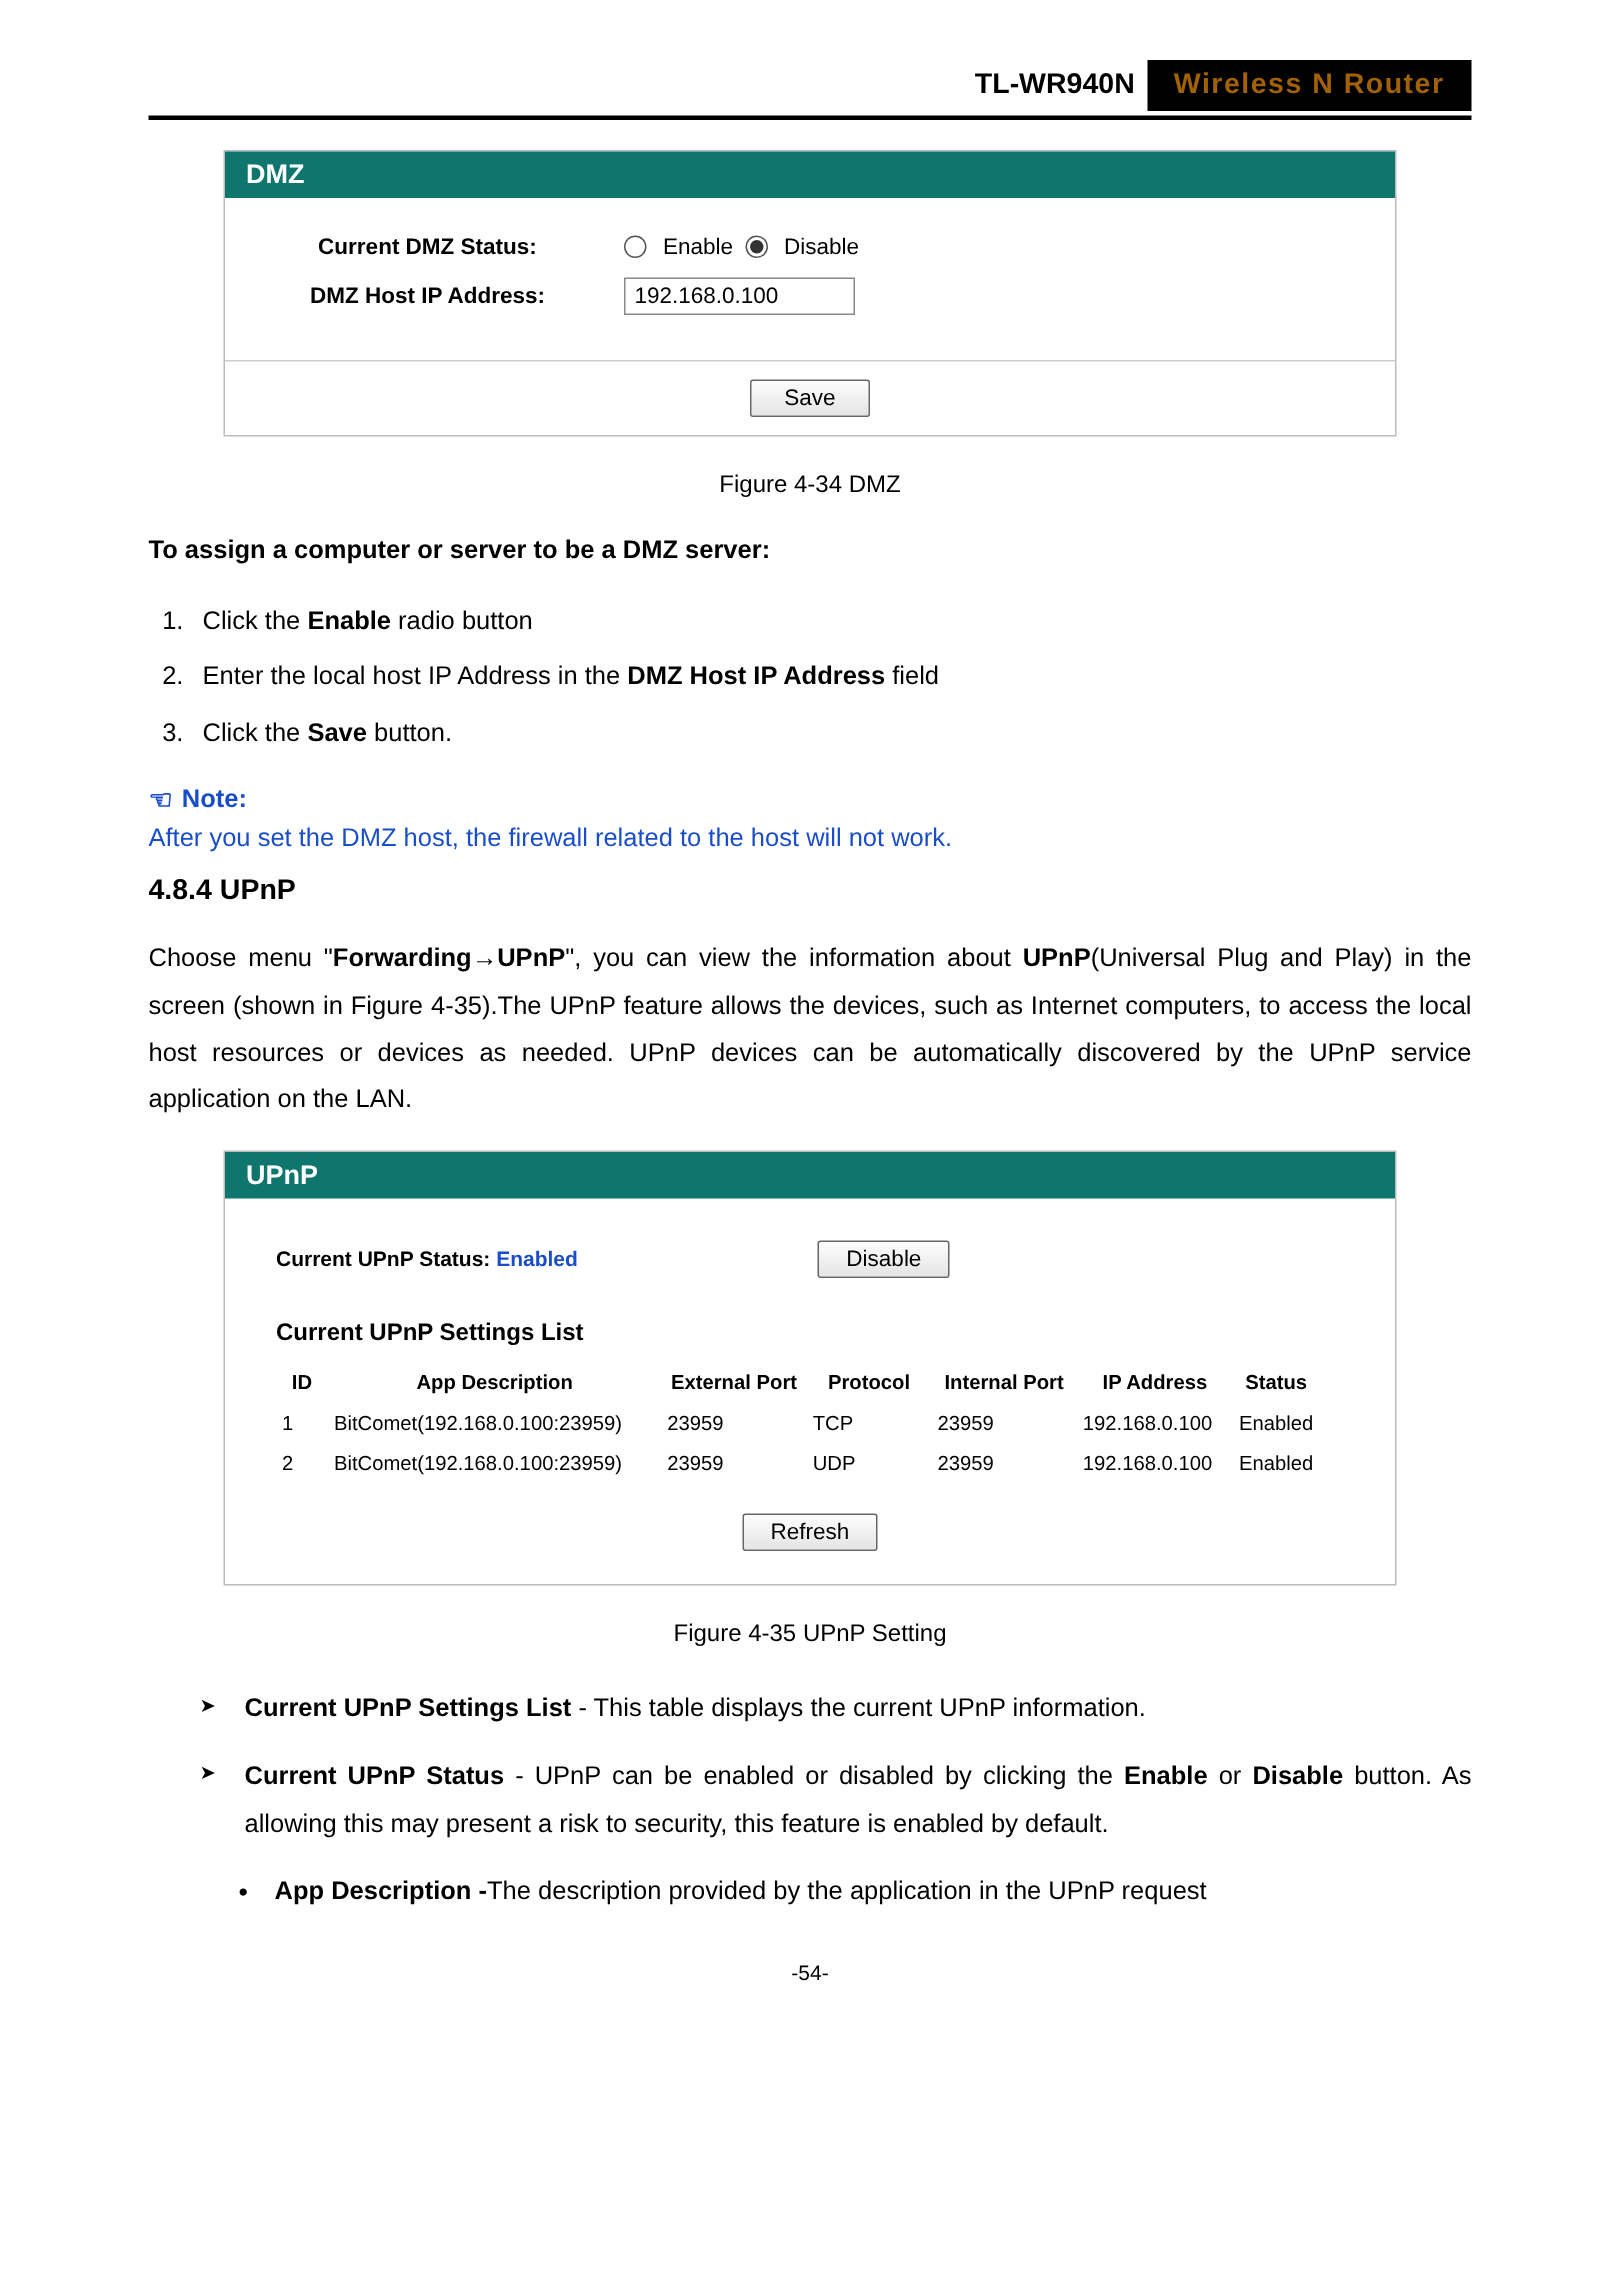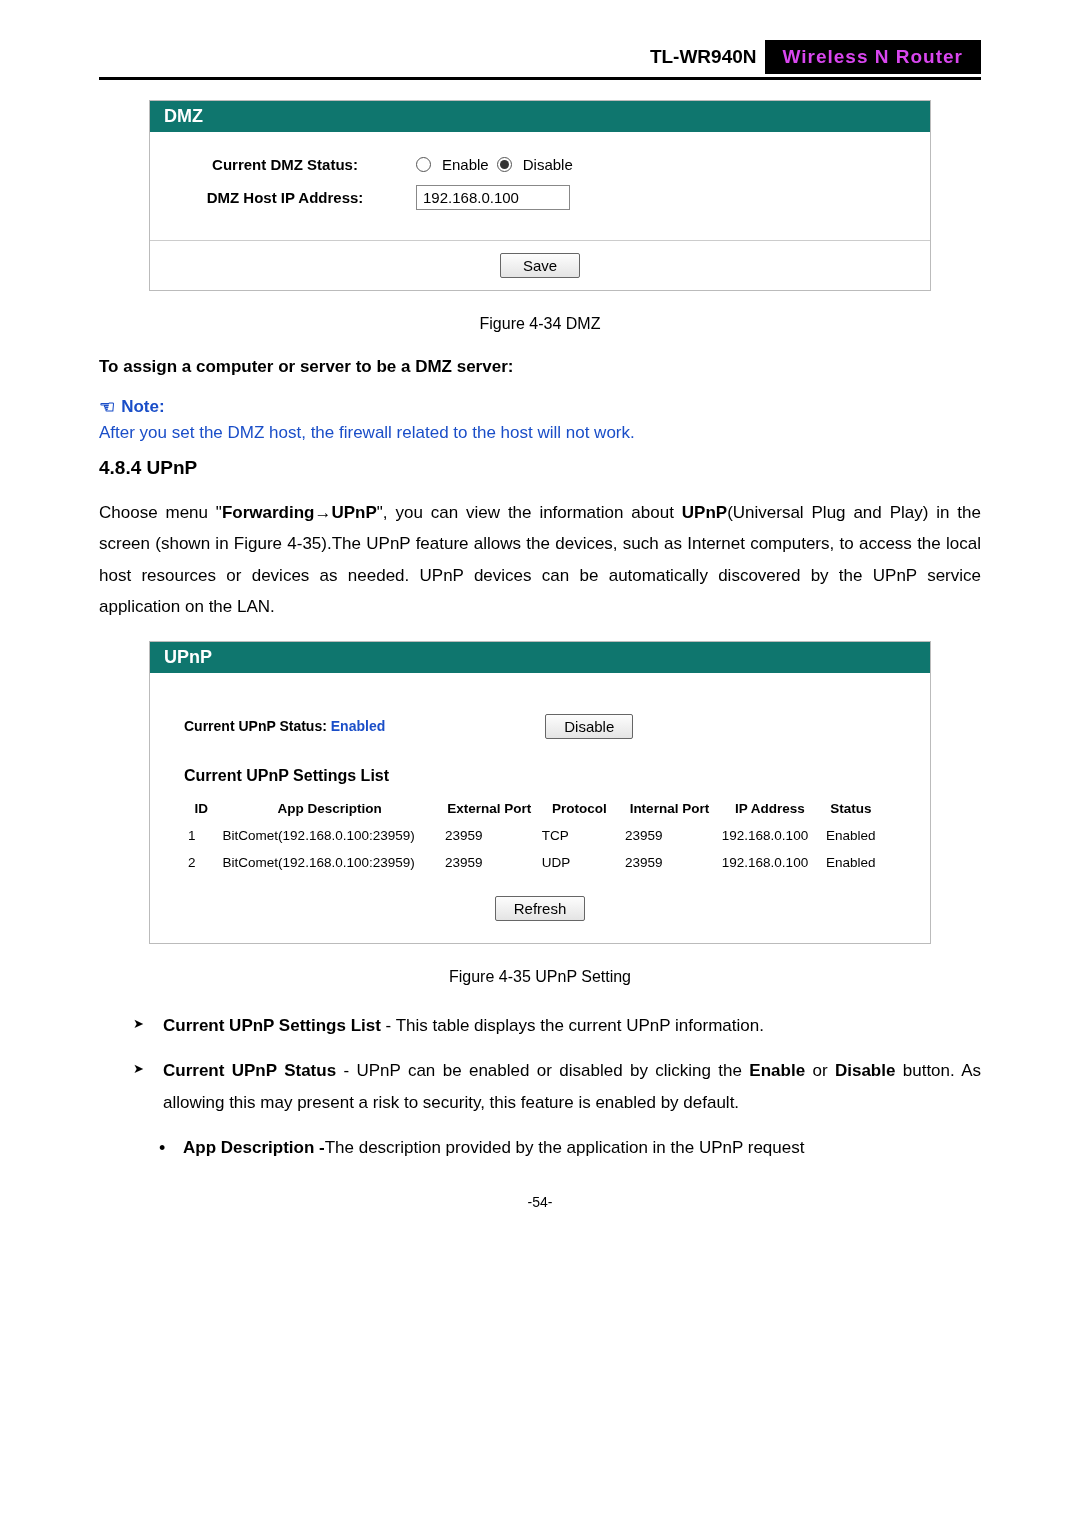--- a/index.html
+++ b/index.html
@@ -22,21 +22,21 @@
   }
   .model-box {
     font-weight: bold;
     font-size: 19px;
     padding: 4px 8px;
     color: #000;
     text-align: right;
   }
   .router-box {
     background: #000;
-    color: #d946ef;
+    color: #a16207;
     font-weight: bold;
     font-size: 19px;
     padding: 6px 18px;
     letter-spacing: 1px;
   }
   .hr-thick {
     border: none;
     border-top: 3px solid #000;
     margin: 0 0 20px 0;
   }
@@ -157,21 +157,20 @@
   .upnp-body {
     padding: 28px 20px 8px 20px;
     font-size:14px;
   }
   .upnp-status-row {
     display:flex;
     align-items:center;
     gap: 160px;
     margin-left: 14px;
     margin-bottom: 28px;
-    margin-top: 13px;
   }
   .upnp-status-label { font-weight:bold; font-size:14px;}
   .upnp-enabled { color:#1a4ec8; font-weight:bold;}
   .upnp-list-title {
     font-weight:bold;
     font-size:16px;
     margin: 4px 0 10px 14px;
   }
   table.upnp-table {
     width: 94%;
@@ -256,20 +255,31 @@
     <div class="panel-sep"></div>
     <div class="panel-footer">
       <button class="btn">Save</button>
     </div>
   </div>
 
   <div class="fig-caption">Figure 4-34    DMZ</div>
 
   <div class="section-bold">To assign a computer or server to be a DMZ server:</div>
 
+  <ol class="steps">
+    <li>
+      <span>Click the </span><b>Enable</b><span> radio button</span>
+    </li>
+    <li>
+      <span>Enter the local host IP Address in the </span><b>DMZ Host IP Address</b><span> field</span>
+    </li>
+    <li>
+      <span>Click the </span><b>Save</b><span> button.</span>
+    </li>
+  </ol>
 
   <div class="note-head">
     <span class="hand">☞</span><span>Note:</span>
   </div>
   <div class="note-body">After you set the DMZ host, the firewall related to the host will not work.</div>
 
   <div class="sub-heading">4.8.4  UPnP</div>
 
   <div class="para">
     <span>Choose menu "</span><b>Forwarding</b><span>→</span><b>UPnP</b><span>", you can view the information about </span><b>UPnP</b><span>(Universal Plug and Play) in the screen (shown in Figure 4-35).The UPnP feature allows the devices, such as Internet computers, to access the local host resources or devices as needed. UPnP devices can be automatically discovered by the UPnP service application on the LAN.</span>

